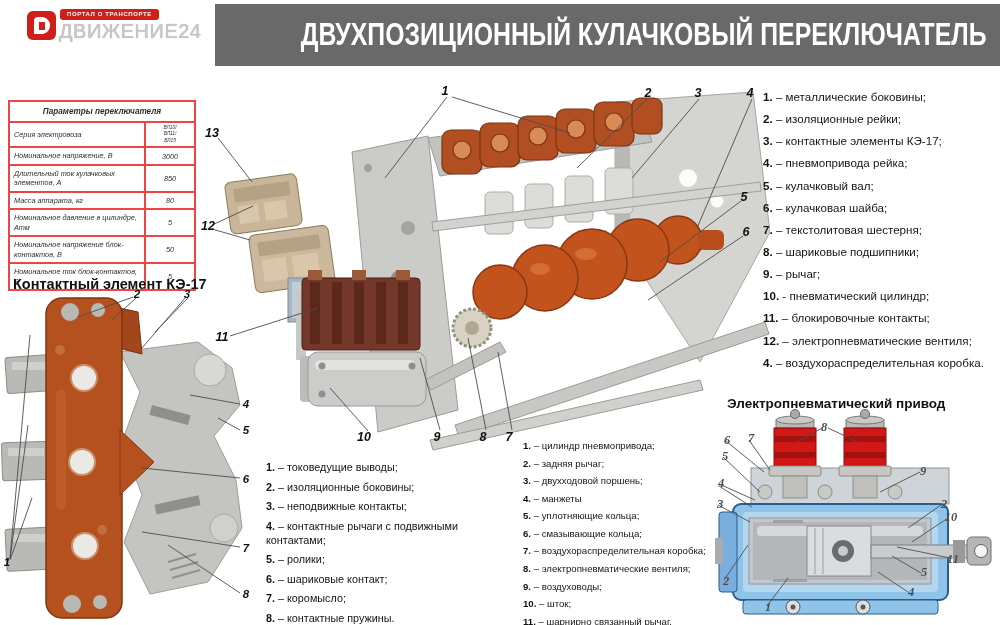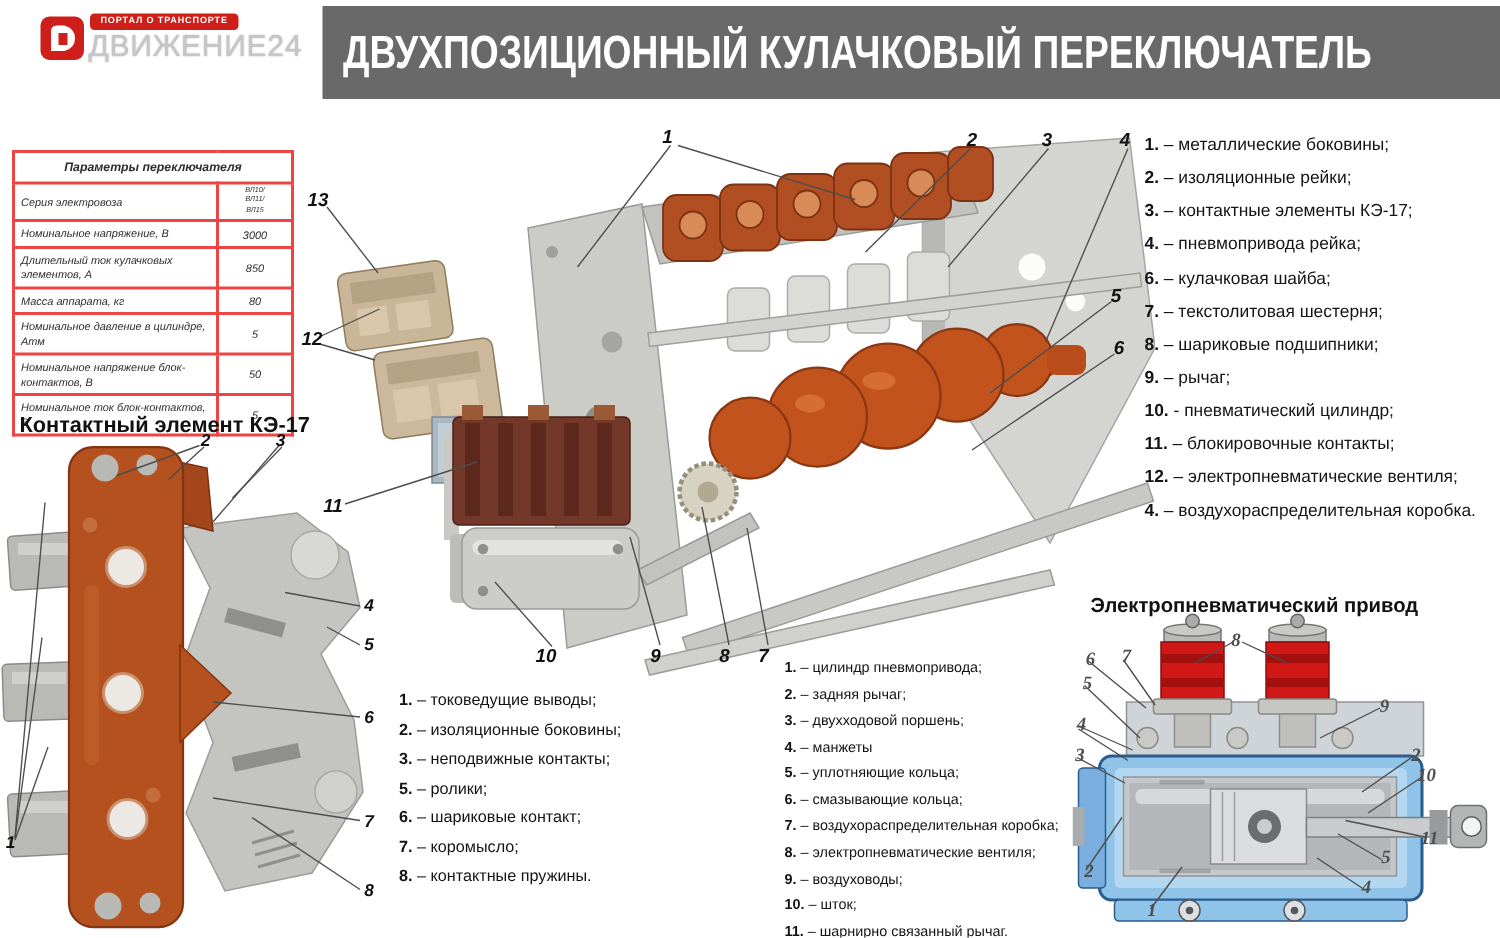--- a/index.html
+++ b/index.html
@@ -2,21 +2,21 @@
 <html><head>
 <meta charset="utf-8">
 <style>
   html,body{margin:0;padding:0}
   body{width:1000px;height:625px;position:relative;overflow:hidden;background:#ffffff;
        font-family:"Liberation Sans",sans-serif;color:#141414}
   svg.layer{position:absolute}
 
   
   #titlebar{position:absolute;left:215px;top:4px;width:785px;height:62px;background:#696969;
-            display:flex;align-items:center;justify-content:flex-end}
+            display:flex;align-items:center;justify-content:flex-start}
   #titlebar .t{color:#fff;font-size:31px;font-weight:bold;white-space:nowrap;
                transform:scaleX(.80);letter-spacing:0}
 
   
   #logo{position:absolute;left:26px;top:8px;width:180px;height:40px}
   #logo .ribbon{position:absolute;left:34px;top:1px;height:11px;background:#cf1f1a;border-radius:3px;
                 padding:0 7px;color:#fff;font-size:6px;font-weight:bold;line-height:11px;letter-spacing:.6px;white-space:nowrap}
   #logo .brand{position:absolute;left:33px;top:12px;font-size:20px;font-weight:normal;color:#c7c7c7;
                letter-spacing:.5px;text-shadow:0 0 1px #9e9e9e}
 
@@ -414,34 +414,36 @@
 <span class="dr-callout" style="left:768px;top:607px">1</span>
 
 <div class="sec-title" id="ke17-title">Контактный элемент КЭ-17</div>
 <div class="sec-title" id="drive-title">Электропневматический привод</div>
 
 <div class="legend" id="lg-main">
   <div class="li"><b>1.</b> <span>– металлические боковины;</span></div>
   <div class="li"><b>2.</b> <span>– изоляционные рейки;</span></div>
   <div class="li"><b>3.</b> <span>– контактные элементы КЭ-17;</span></div>
   <div class="li"><b>4.</b> <span>– пневмопривода рейка;</span></div>
+  <div class="li"><b>5.</b> <span>– кулачковый вал;</span></div>
   <div class="li"><b>6.</b> <span>– кулачковая шайба;</span></div>
   <div class="li"><b>7.</b> <span>– текстолитовая шестерня;</span></div>
   <div class="li"><b>8.</b> <span>– шариковые подшипники;</span></div>
   <div class="li"><b>9.</b> <span>– рычаг;</span></div>
   <div class="li"><b>10.</b> <span>- пневматический цилиндр;</span></div>
   <div class="li"><b>11.</b> <span>– блокировочные контакты;</span></div>
   <div class="li"><b>12.</b> <span>– электропневматические вентиля;</span></div>
   <div class="li"><b>4.</b> <span>– воздухораспределительная коробка.</span></div>
 </div>
 
 <div class="legend" id="lg-ke17">
   <div class="li"><b>1.</b> <span>– токоведущие выводы;</span></div>
   <div class="li"><b>2.</b> <span>– изоляционные боковины;</span></div>
   <div class="li"><b>3.</b> <span>– неподвижные контакты;</span></div>
+  <div class="li"><b>4.</b> <span>– контактные рычаги с подвижными контактами;</span></div>
   <div class="li"><b>5.</b> <span>– ролики;</span></div>
   <div class="li"><b>6.</b> <span>– шариковые контакт;</span></div>
   <div class="li"><b>7.</b> <span>– коромысло;</span></div>
   <div class="li"><b>8.</b> <span>– контактные пружины.</span></div>
 </div>
 
 <div class="legend" id="lg-drive">
   <div class="li"><b>1.</b> <span>– цилиндр пневмопривода;</span></div>
   <div class="li"><b>2.</b> <span>– задняя рычаг;</span></div>
   <div class="li"><b>3.</b> <span>– двухходовой поршень;</span></div>

